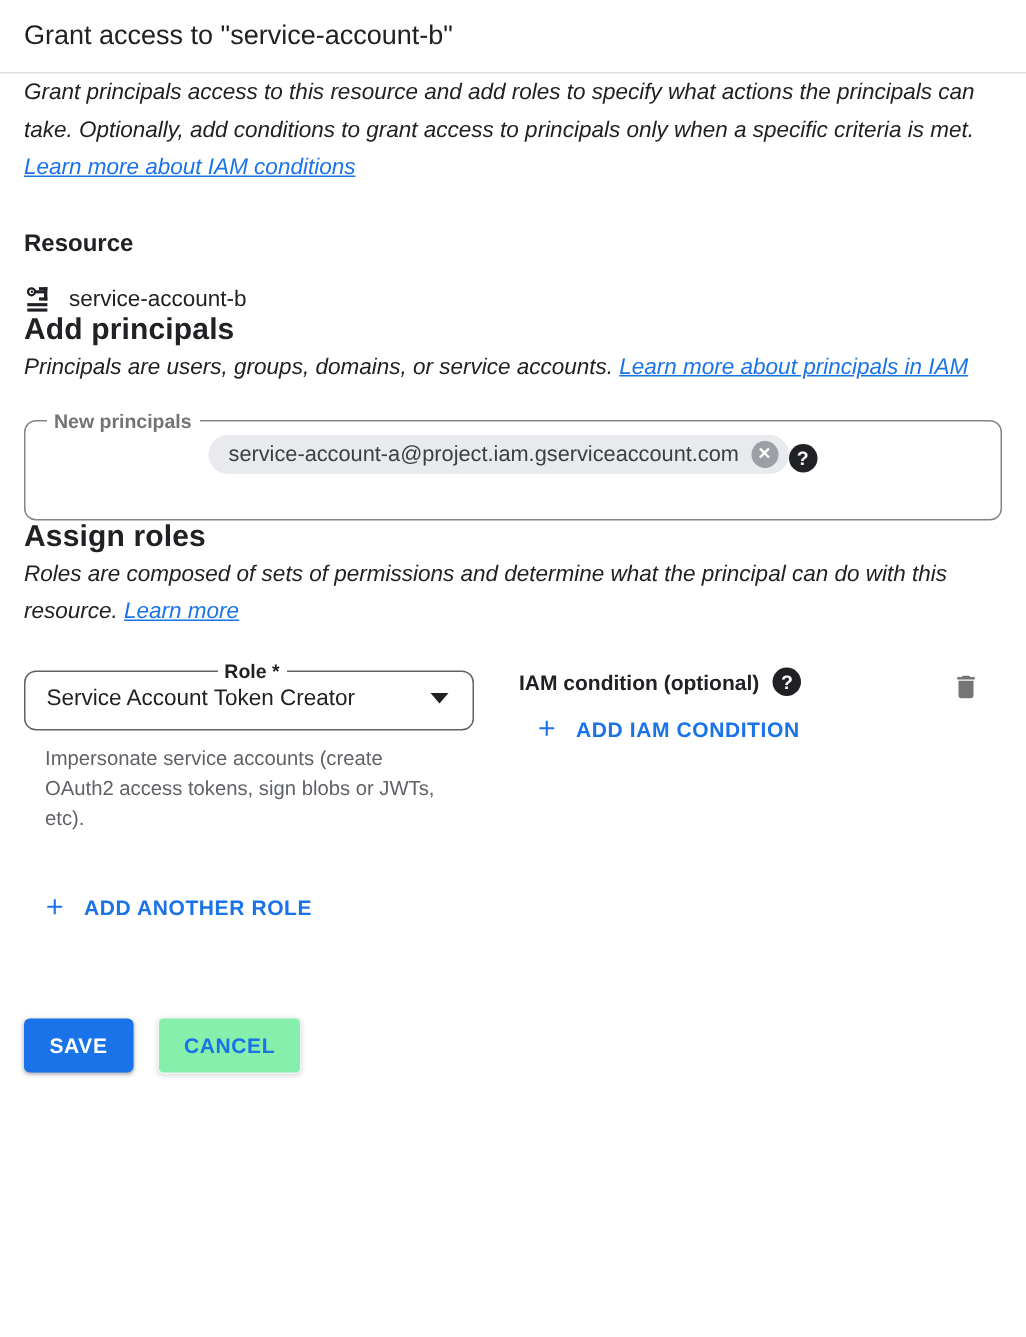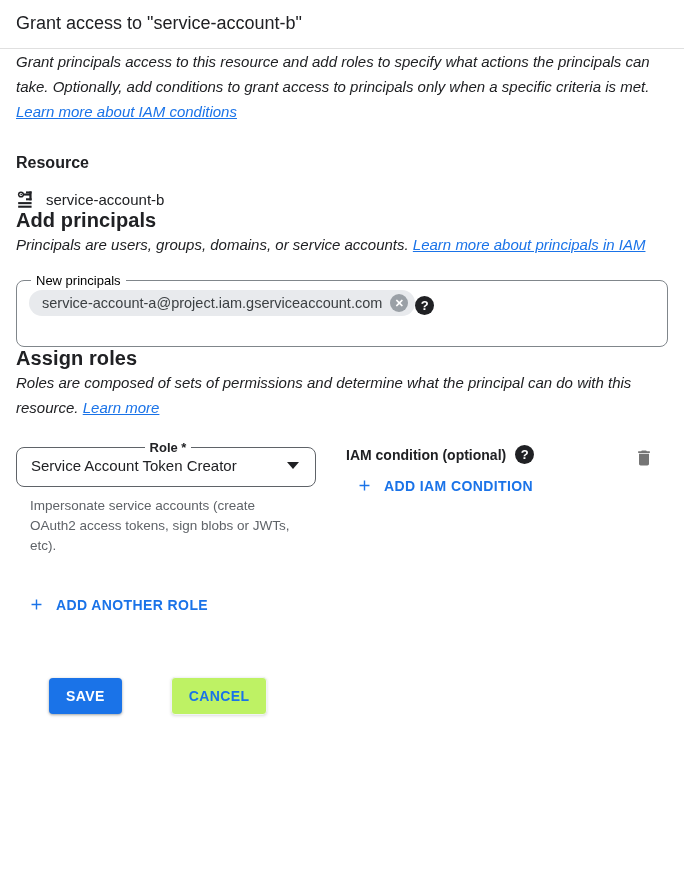--- a/index.html
+++ b/index.html
@@ -24,23 +24,23 @@
 
   h2.section-heading { font-size: 20px; font-weight: 700; margin: 0; letter-spacing: .1px; }
   .principals-heading { margin-top: 38px; }
   .section-desc { margin-top: 14px; }
 
   fieldset.outlined {
     margin: 16px 0 0; border: 1px solid #80868b; border-radius: 8px;
     padding: 2px 12px 12px; min-height: 66px;
   }
   fieldset.outlined legend {
-    font-size: 13px; font-weight: 400; color: #000000; padding: 0 5px; margin-left: 2px;
-  }
-  .principals-body { display: flex; align-items: flex-start; justify-content: flex-start; min-height: 44px; }
+    font-size: 13px; font-weight: 700; color: #737373; padding: 0 5px; margin-left: 2px;
+  }
+  .principals-body { display: flex; align-items: flex-start; justify-content: center; min-height: 44px; }
 
   .chip {
     display: inline-flex; align-items: center; gap: 8px;
     background: #e8eaed; border-radius: 16px; padding: 4px 7px 4px 13px;
     font-size: 14.5px; color: #3c4043; max-width: 560px;
   }
   .chip-remove {
     width: 18px; height: 18px; border-radius: 50%; background: #9aa0a6;
     color: #fff; font-size: 11px; line-height: 18px; text-align: center;
     cursor: pointer; flex: 0 0 auto; font-weight: 700;
@@ -83,28 +83,28 @@
 
   .trash-col { margin-left: auto; padding: 8px 14px 0 0; }
   .trash-btn { background: none; border: none; padding: 0; cursor: pointer; }
   .trash-btn svg { display: block; }
 
   .add-another-role-btn { margin: 40px 0 0 12px; }
 
   .actions { display: flex; gap: 16px; margin-top: 60px; align-items: center; }
   .btn {
     border-radius: 4px; padding: 10px 17px; font-size: 14px; font-weight: 700;
-    letter-spacing: .4px; cursor: pointer; font-family: "Liberation Sans", sans-serif; margin-left: 33px;
+    letter-spacing: .4px; cursor: pointer; font-family: "Liberation Sans", sans-serif;
   }
   .btn-save {
     background: #1a73e8; color: #fff; border: none;
     box-shadow: 0 1px 2px rgba(60,64,67,.3), 0 1px 3px 1px rgba(60,64,67,.15);
   }
   .btn-cancel {
-    background: #bef264; color: #1a73e8; border: 1px solid #f1f3f4;
+    background: #86efac; color: #1a73e8; border: 1px solid #f1f3f4;
     box-shadow: 0 1px 3px rgba(60,64,67,.18);
   }
 </style>
 </head>
 <body>
 
 <div class="dialog">
 
   <div class="dialog-header">
     <div class="dialog-title">Grant access to "service-account-b"</div>

